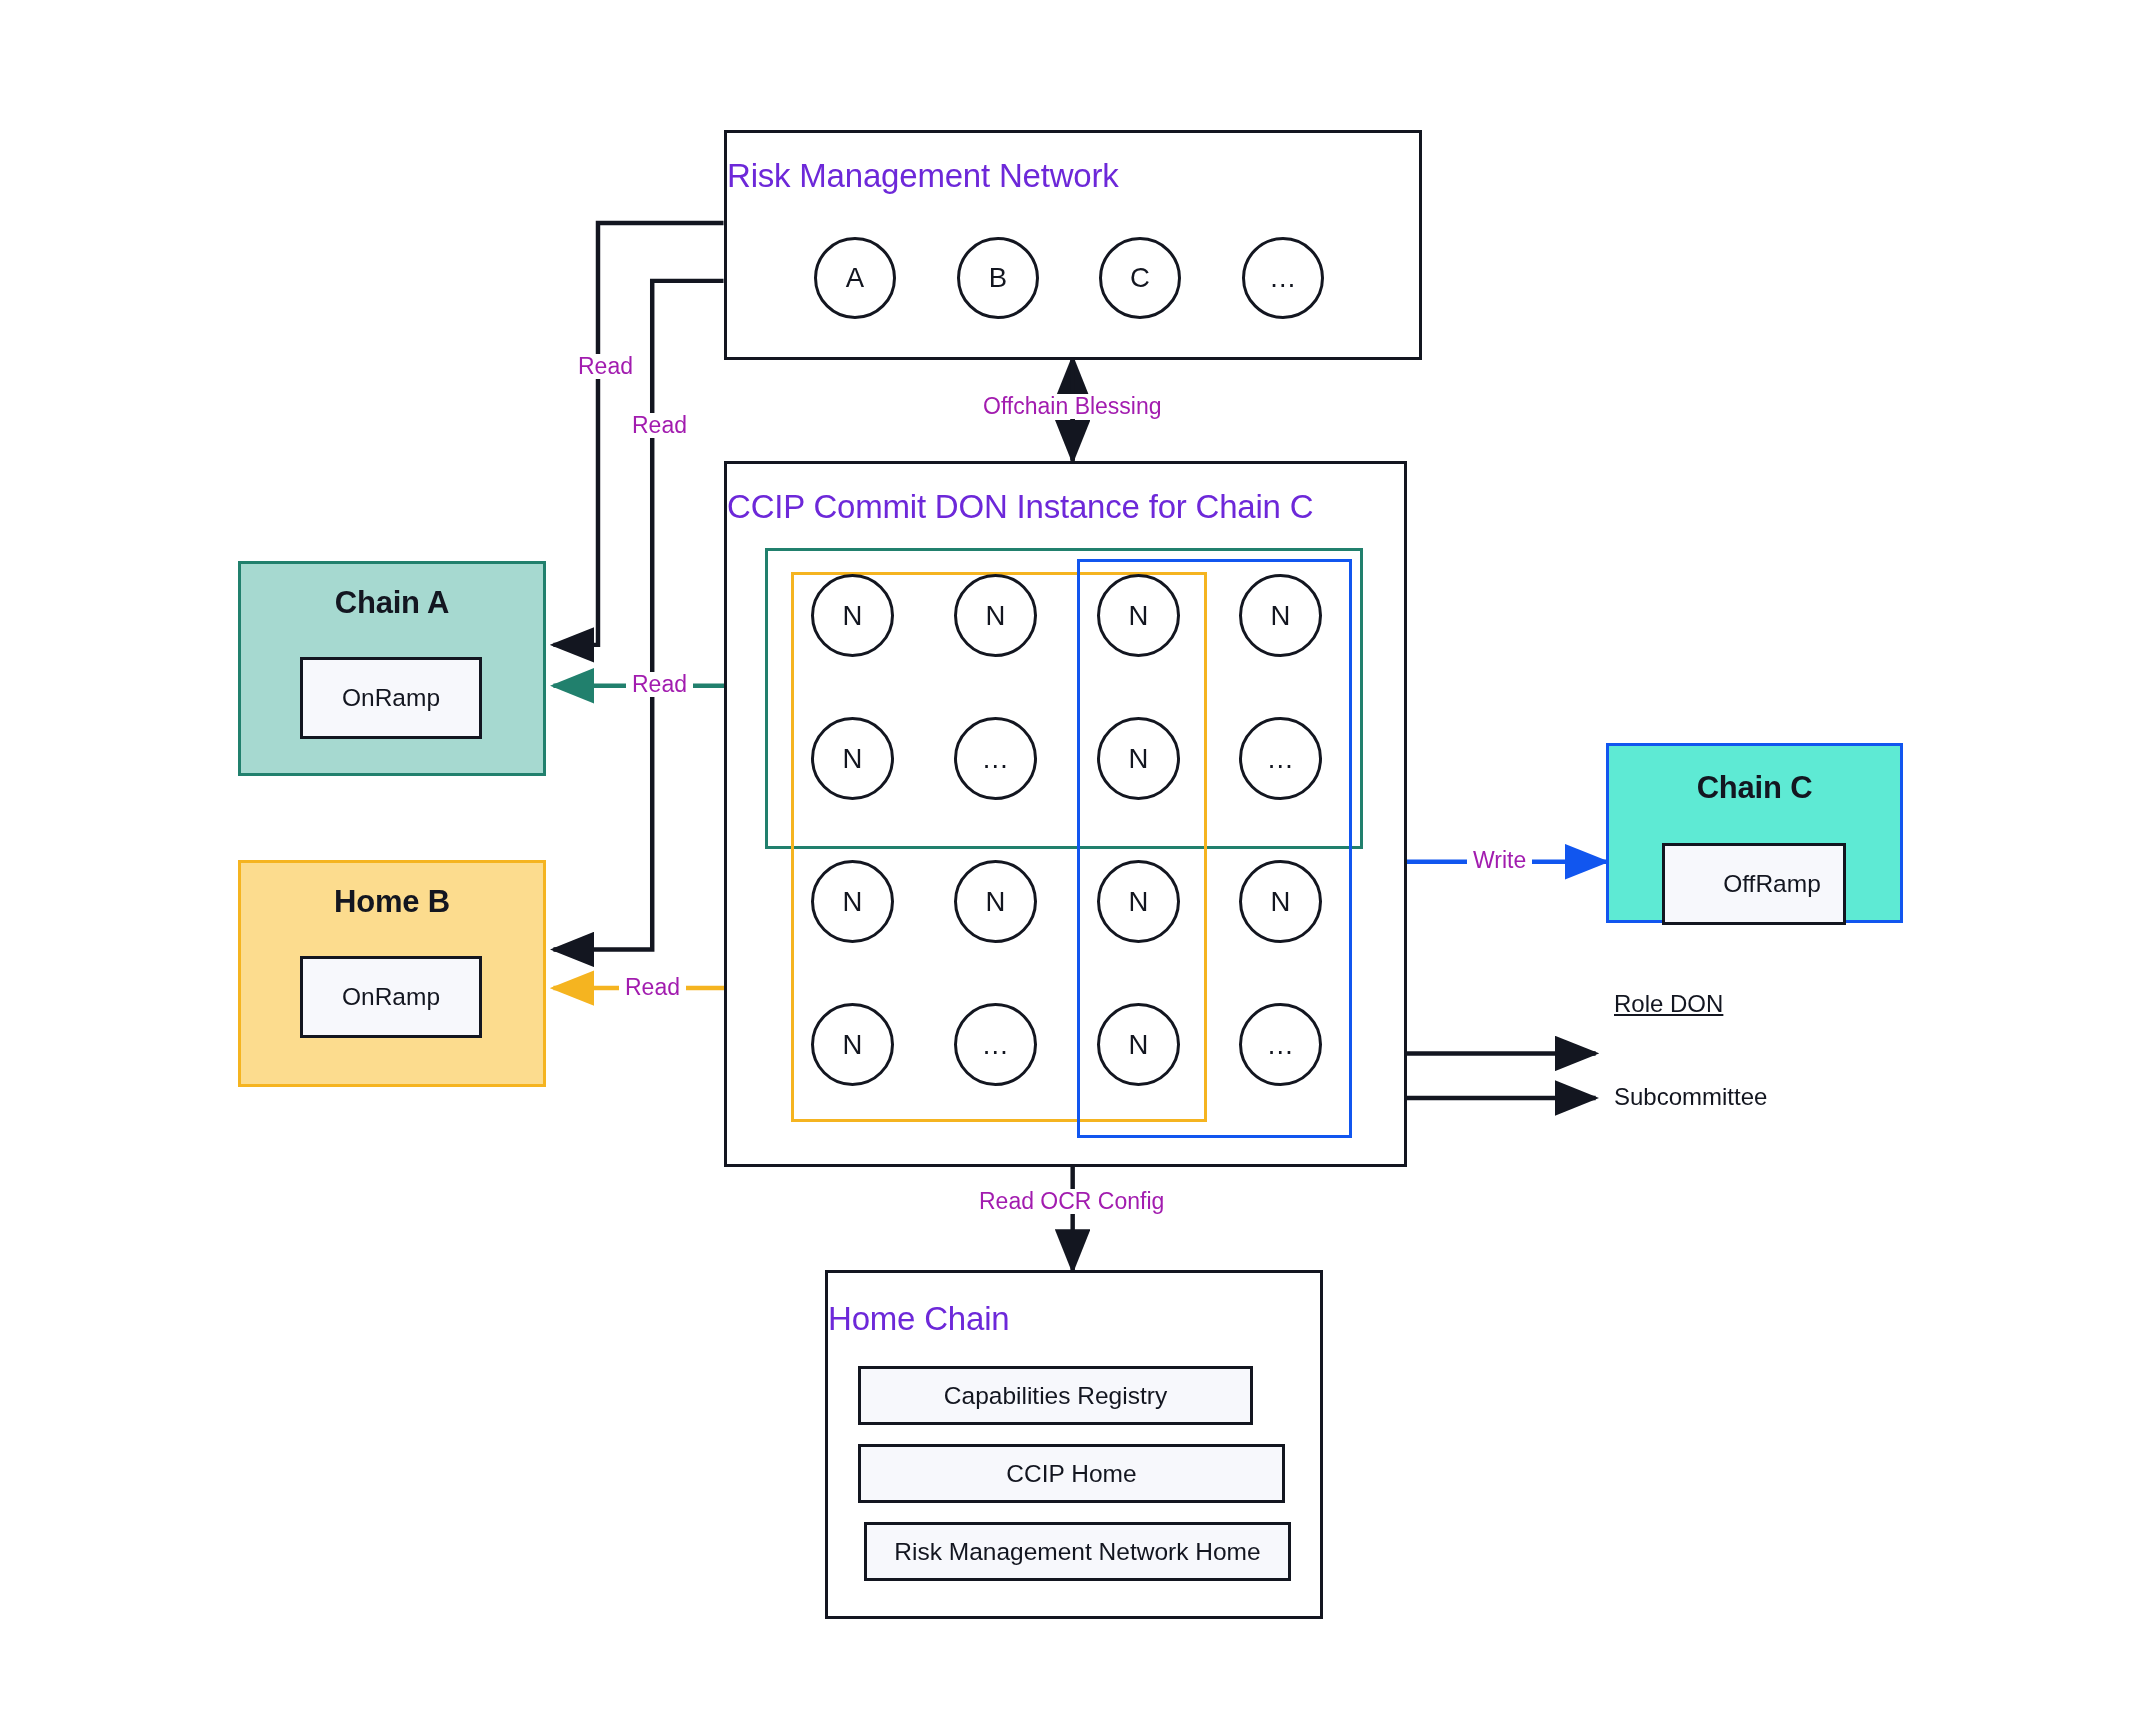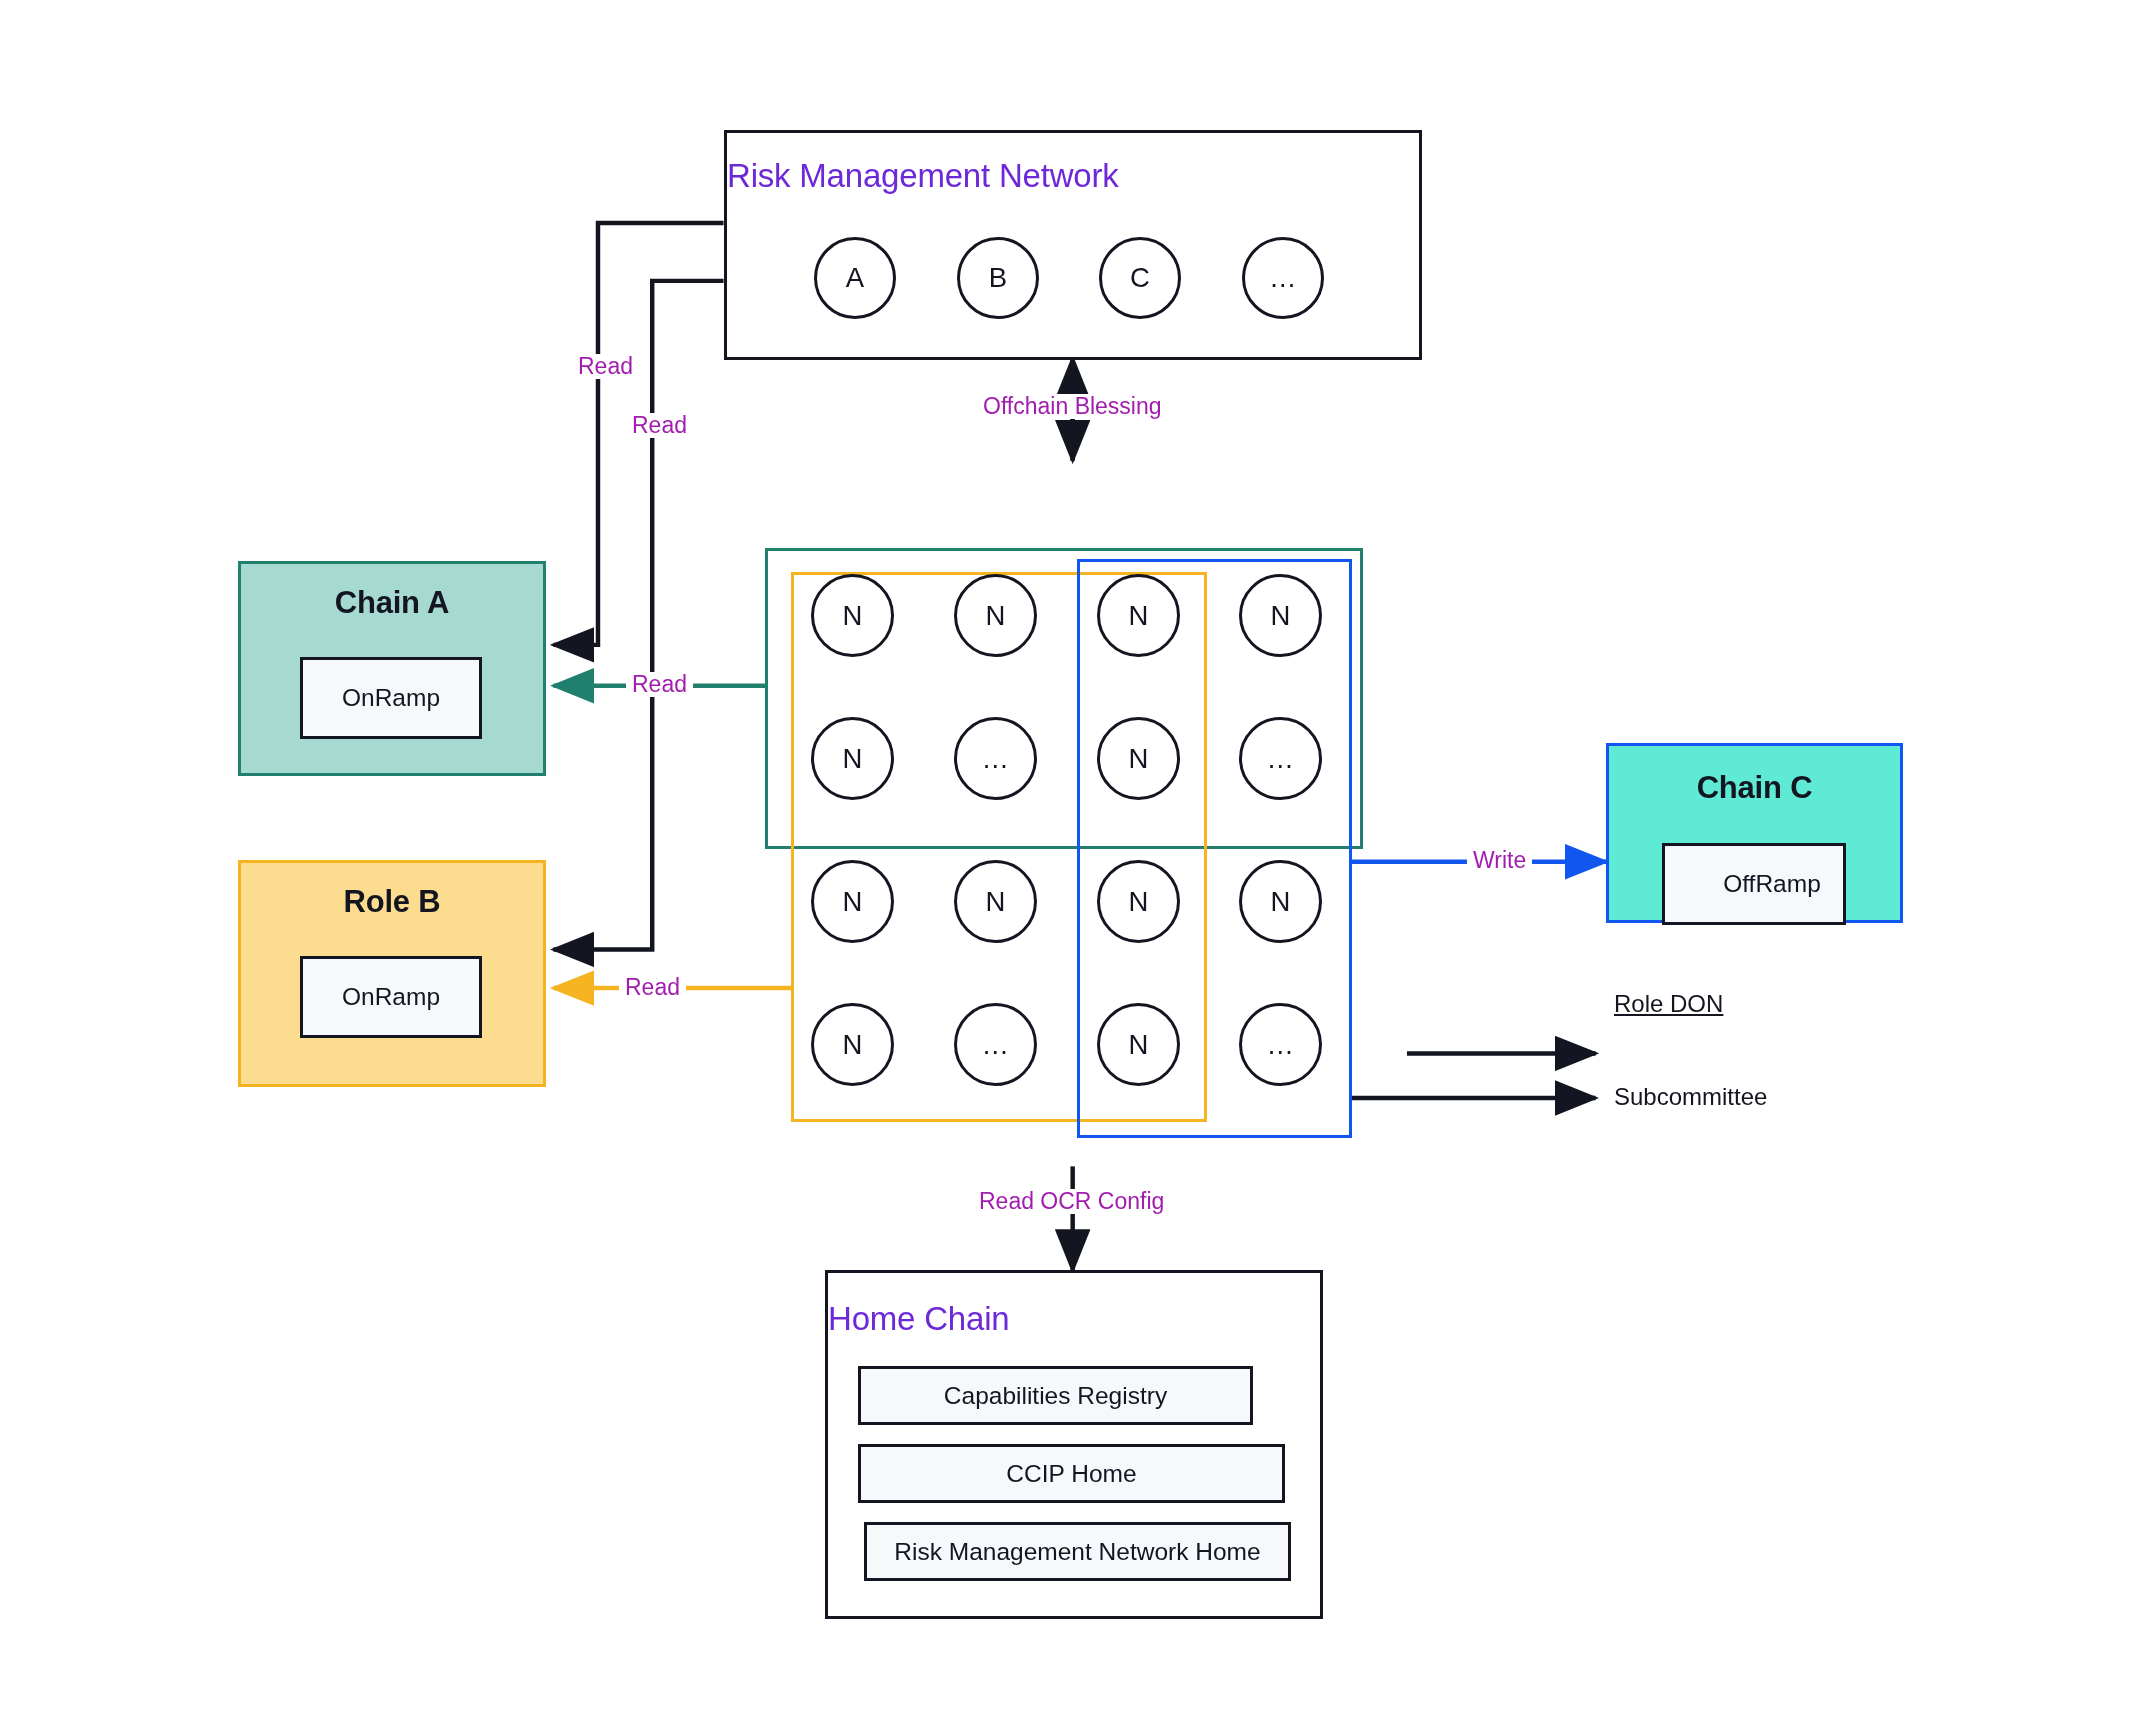--- a/index.html
+++ b/index.html
@@ -172,20 +172,23 @@
       <span>B</span>
     </div>
     <div class="node" style="left:372px; top:104px; width:82px; height:82px;">
       <span>C</span>
     </div>
     <div class="node dots" style="left:515px; top:104px; width:82px; height:82px;">
       <span>…</span>
     </div>
   </div>
 
+  <div class="box" style="left:724px; top:461px; width:683px; height:706px;">
+    <div class="box-title" style="top:24px; font-size:33px;">CCIP Commit DON Instance for Chain C</div>
+  </div>
 
   <div class="grp grp-teal" style="left:765px; top:548px; width:598px; height:301px;"></div>
   <div class="grp grp-yellow" style="left:791px; top:572px; width:416px; height:550px;"></div>
   <div class="grp grp-blue" style="left:1077px; top:559px; width:275px; height:579px;"></div>
 
   <div class="node" style="left:811px; top:574px; width:83px; height:83px;">
     <span>N</span>
     </div>
   <div class="node" style="left:954px; top:574px; width:83px; height:83px;">
     <span>N</span>
@@ -237,21 +240,21 @@
     </div>
 
   <div class="chain-box" style="left:238px; top:561px; width:308px; height:215px; background:#a6d9d0; border:3.7px solid #21806d;padding-left:29px;">
     <div class="chain-title" style="top:21px;">Chain A</div>
     <div class="ramp" style="left:59px; top:93px; width:182px; height:82px;">
       <span>OnRamp</span>
     </div>
   </div>
 
   <div class="chain-box" style="left:238px; top:860px; width:308px; height:227px; background:#fcdc8e; border:3.7px solid #f5b420;">
-    <div class="chain-title" style="top:21px;">Role B</div>
+    <div class="chain-title" style="top:21px;">Home B</div>
     <div class="ramp" style="left:59px; top:93px; width:182px; height:82px;">
       <span>OnRamp</span>
     </div>
   </div>
 
   <div class="chain-box" style="left:1606px; top:743px; width:297px; height:180px; background:#5eead4; border:3.7px solid #1156ef;">
     <div class="chain-title" style="top:24px;">Chain C</div>
     <div class="ramp" style="left:53px; top:97px; width:184px; height:82px;padding-left:36px;">
       <span>OffRamp</span>
     </div>

